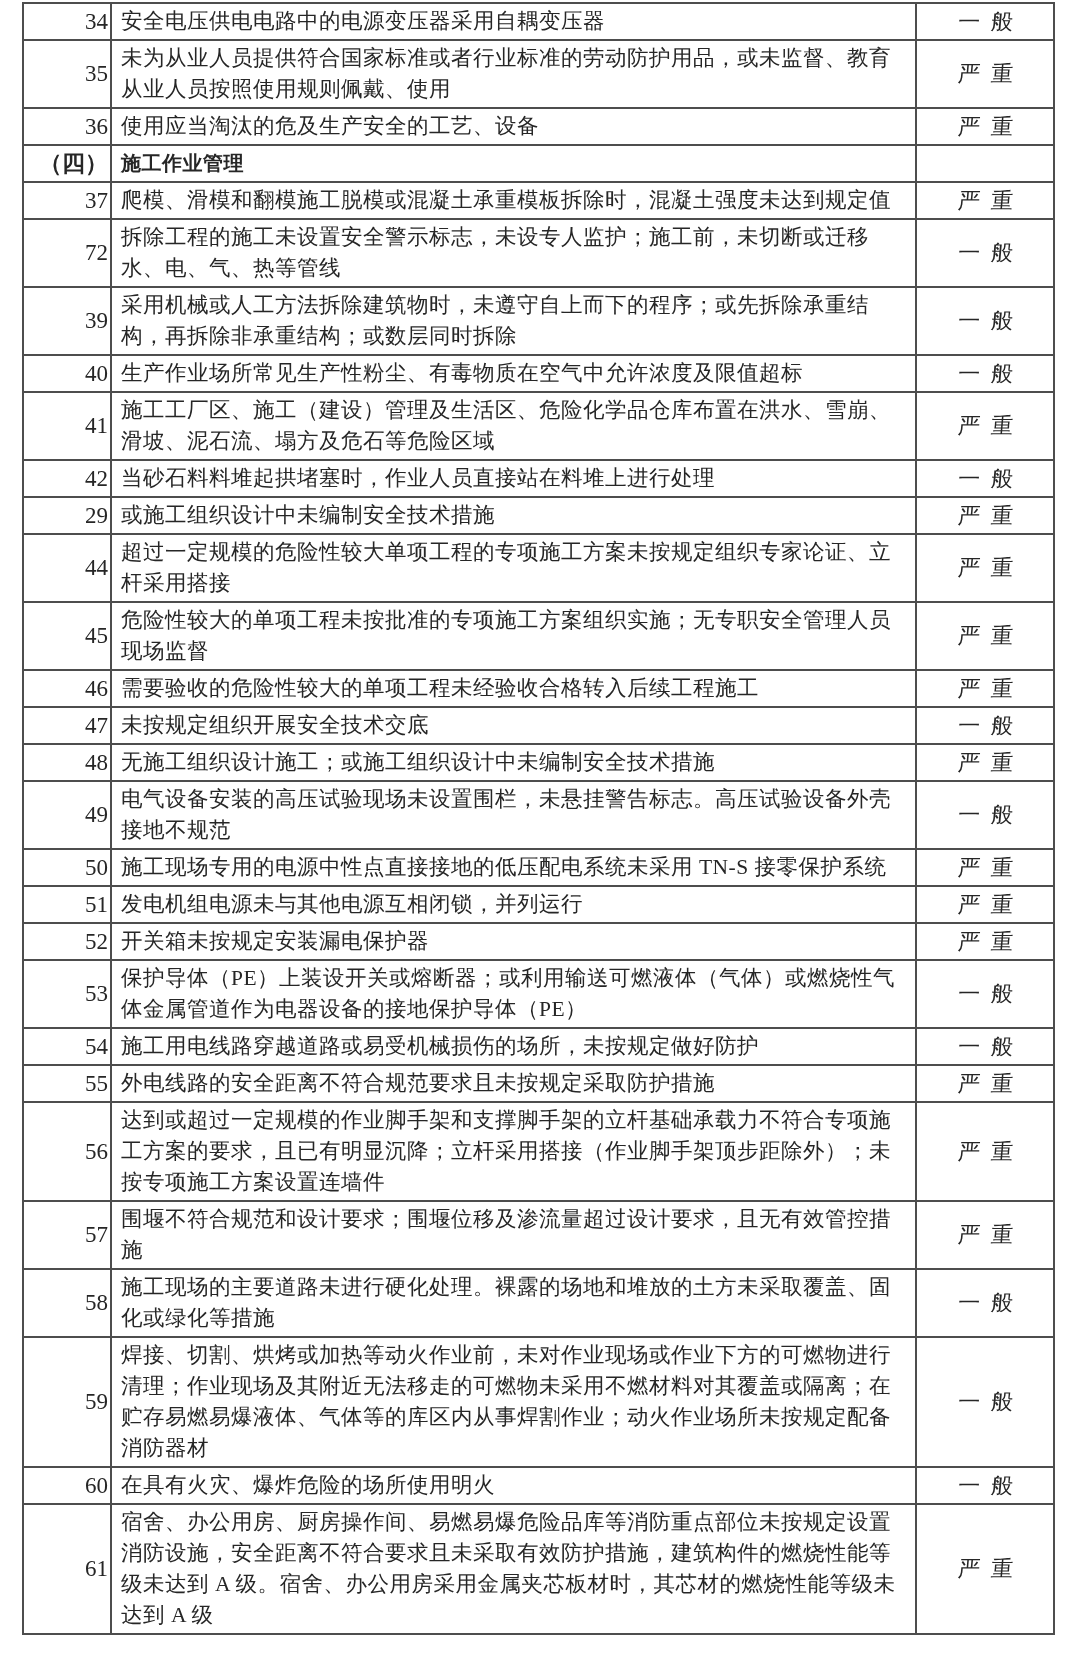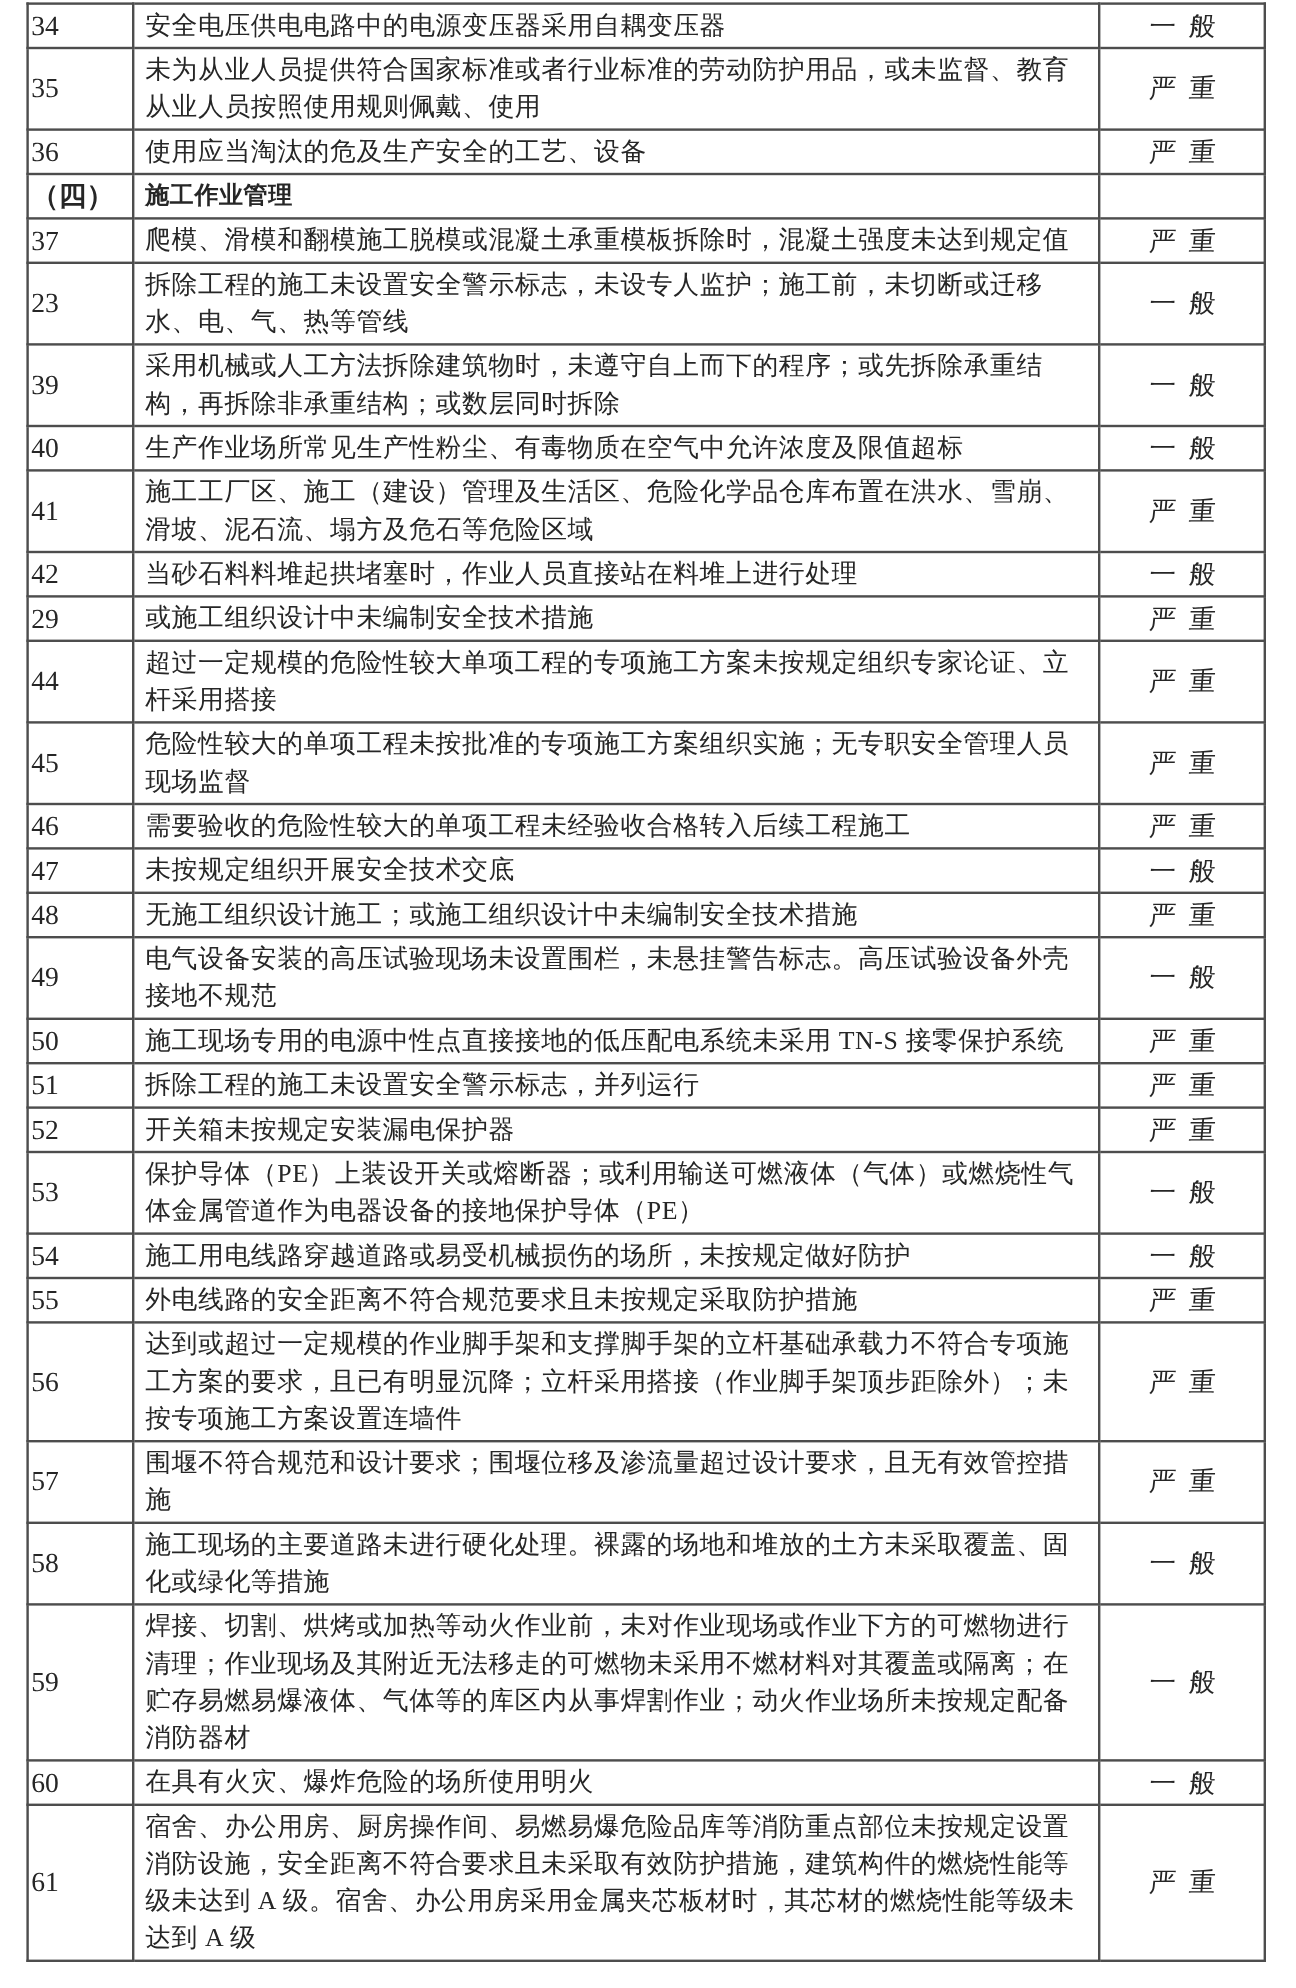--- a/index.html
+++ b/index.html
@@ -20,21 +20,21 @@
     width: 1031px;
     border-collapse: collapse;
     table-layout: fixed;
   }
   td {
     border: 2px solid #4d4d4d;
     vertical-align: middle;
     overflow: hidden;
   }
   td.no {
-    text-align: left;
+    text-align: right;
     font-size: 23px;
     padding: 2px 2px;
     line-height: 30px;
   }
   td.desc {
     font-size: 21.5px;
     line-height: 31px;
     padding: 2px 12px 2px 9px;
     letter-spacing: 0.5px;
     margin-left: 27px;
@@ -87,21 +87,21 @@
     <td class="no">（四）</td>
     <td class="desc">施工作业管理</td>
     <td class="sev"><span class="sev-text"></span></td>
   </tr>
       <tr>
     <td class="no">37</td>
     <td class="desc">爬模、滑模和翻模施工脱模或混凝土承重模板拆除时，混凝土强度未达到规定值</td>
     <td class="sev"><span class="sev-text">严重</span></td>
   </tr>
       <tr>
-    <td class="no">23</td>
+    <td class="no">72</td>
     <td class="desc">拆除工程的施工未设置安全警示标志，未设专人监护；施工前，未切断或迁移水、电、气、热等管线</td>
     <td class="sev"><span class="sev-text">一般</span></td>
   </tr>
       <tr>
     <td class="no">39</td>
     <td class="desc">采用机械或人工方法拆除建筑物时，未遵守自上而下的程序；或先拆除承重结构，再拆除非承重结构；或数层同时拆除</td>
     <td class="sev"><span class="sev-text">一般</span></td>
   </tr>
       <tr>
     <td class="no">40</td>
@@ -153,21 +153,21 @@
     <td class="desc">电气设备安装的高压试验现场未设置围栏，未悬挂警告标志。高压试验设备外壳接地不规范</td>
     <td class="sev"><span class="sev-text">一般</span></td>
   </tr>
       <tr>
     <td class="no">50</td>
     <td class="desc">施工现场专用的电源中性点直接接地的低压配电系统未采用 TN-S 接零保护系统</td>
     <td class="sev"><span class="sev-text">严重</span></td>
   </tr>
       <tr>
     <td class="no">51</td>
-    <td class="desc">拆除工程的施工未设置安全警示标志，并列运行</td>
+    <td class="desc">发电机组电源未与其他电源互相闭锁，并列运行</td>
     <td class="sev"><span class="sev-text">严重</span></td>
   </tr>
       <tr>
     <td class="no">52</td>
     <td class="desc">开关箱未按规定安装漏电保护器</td>
     <td class="sev"><span class="sev-text">严重</span></td>
   </tr>
       <tr>
     <td class="no">53</td>
     <td class="desc">保护导体（PE）上装设开关或熔断器；或利用输送可燃液体（气体）或燃烧性气体金属管道作为电器设备的接地保护导体（PE）</td>

